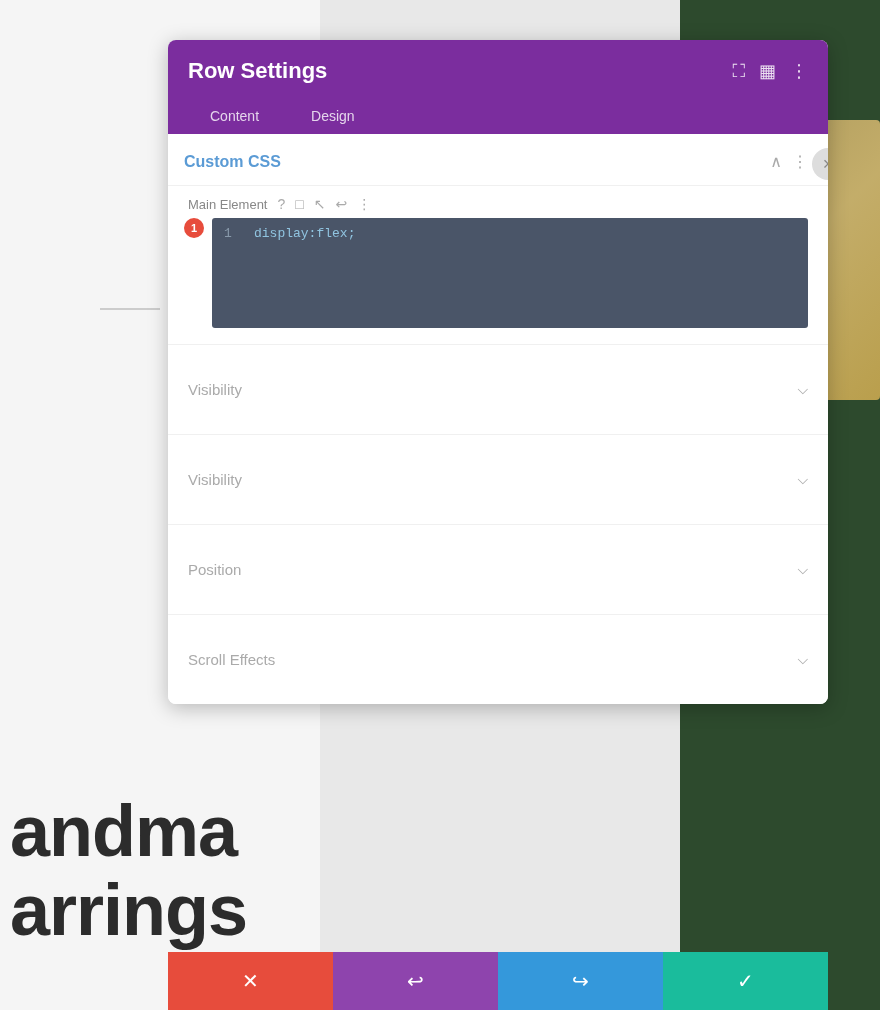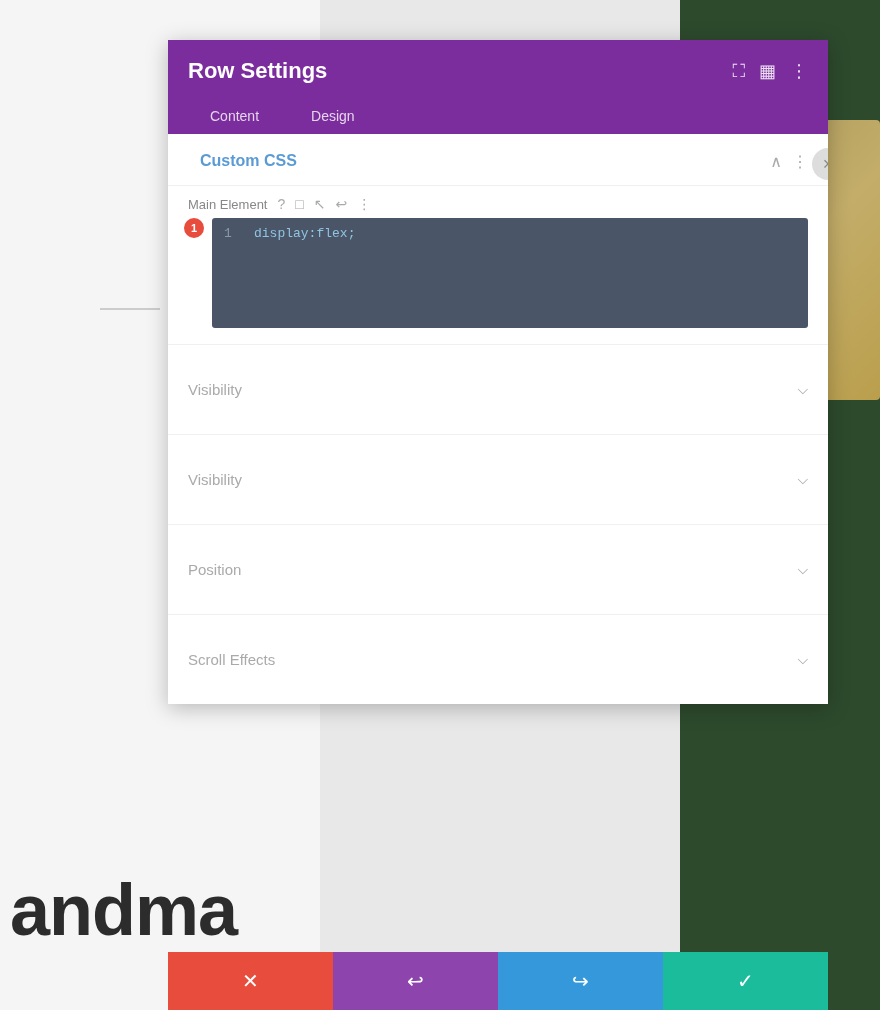--- a/index.html
+++ b/index.html
@@ -54,21 +54,21 @@
       border-radius: 4px;
       opacity: 0.9;
     }
 
     .panel {
       position: absolute;
       left: 168px;
       top: 40px;
       width: 660px;
       background: #fff;
-      border-radius: 0;
+      border-radius: 8px;
       box-shadow: 0 4px 20px rgba(0,0,0,0.25);
       overflow: hidden;
     }
 
     
     .panel-header {
       background: #7b2d9e;
       padding: 18px 20px 0 20px;
     }
 
@@ -140,22 +140,23 @@
 
     
     .panel-body {
       background: #fff;
       padding: 0;
     }
 
     
     .section-header {
       display: flex;
+      align-items: center;
       justify-content: space-between;
-      padding: 18px 20px 14px 32px;
+      padding: 18px 20px 14px 16px;
       border-bottom: 1px solid #f0f0f0;
     }
 
     .section-title {
       color: #5b9bd5;
       font-size: 16px;
       font-weight: 600;
     }
 
     .section-header-icons {
@@ -313,20 +314,21 @@
       height: 2px;
       background: #ccc;
     }
   </style>
 </head>
 <body>
 
 <div class="background-left">
   <div class="bg-text-large">
     <div>andma</div>
+    <div>arrings</div>
   </div>
 </div>
 
 <div class="background-right">
   <div class="bg-right-accent"></div>
 </div>
 
 <div class="horizontal-rule"></div>
 
 <div class="panel">

